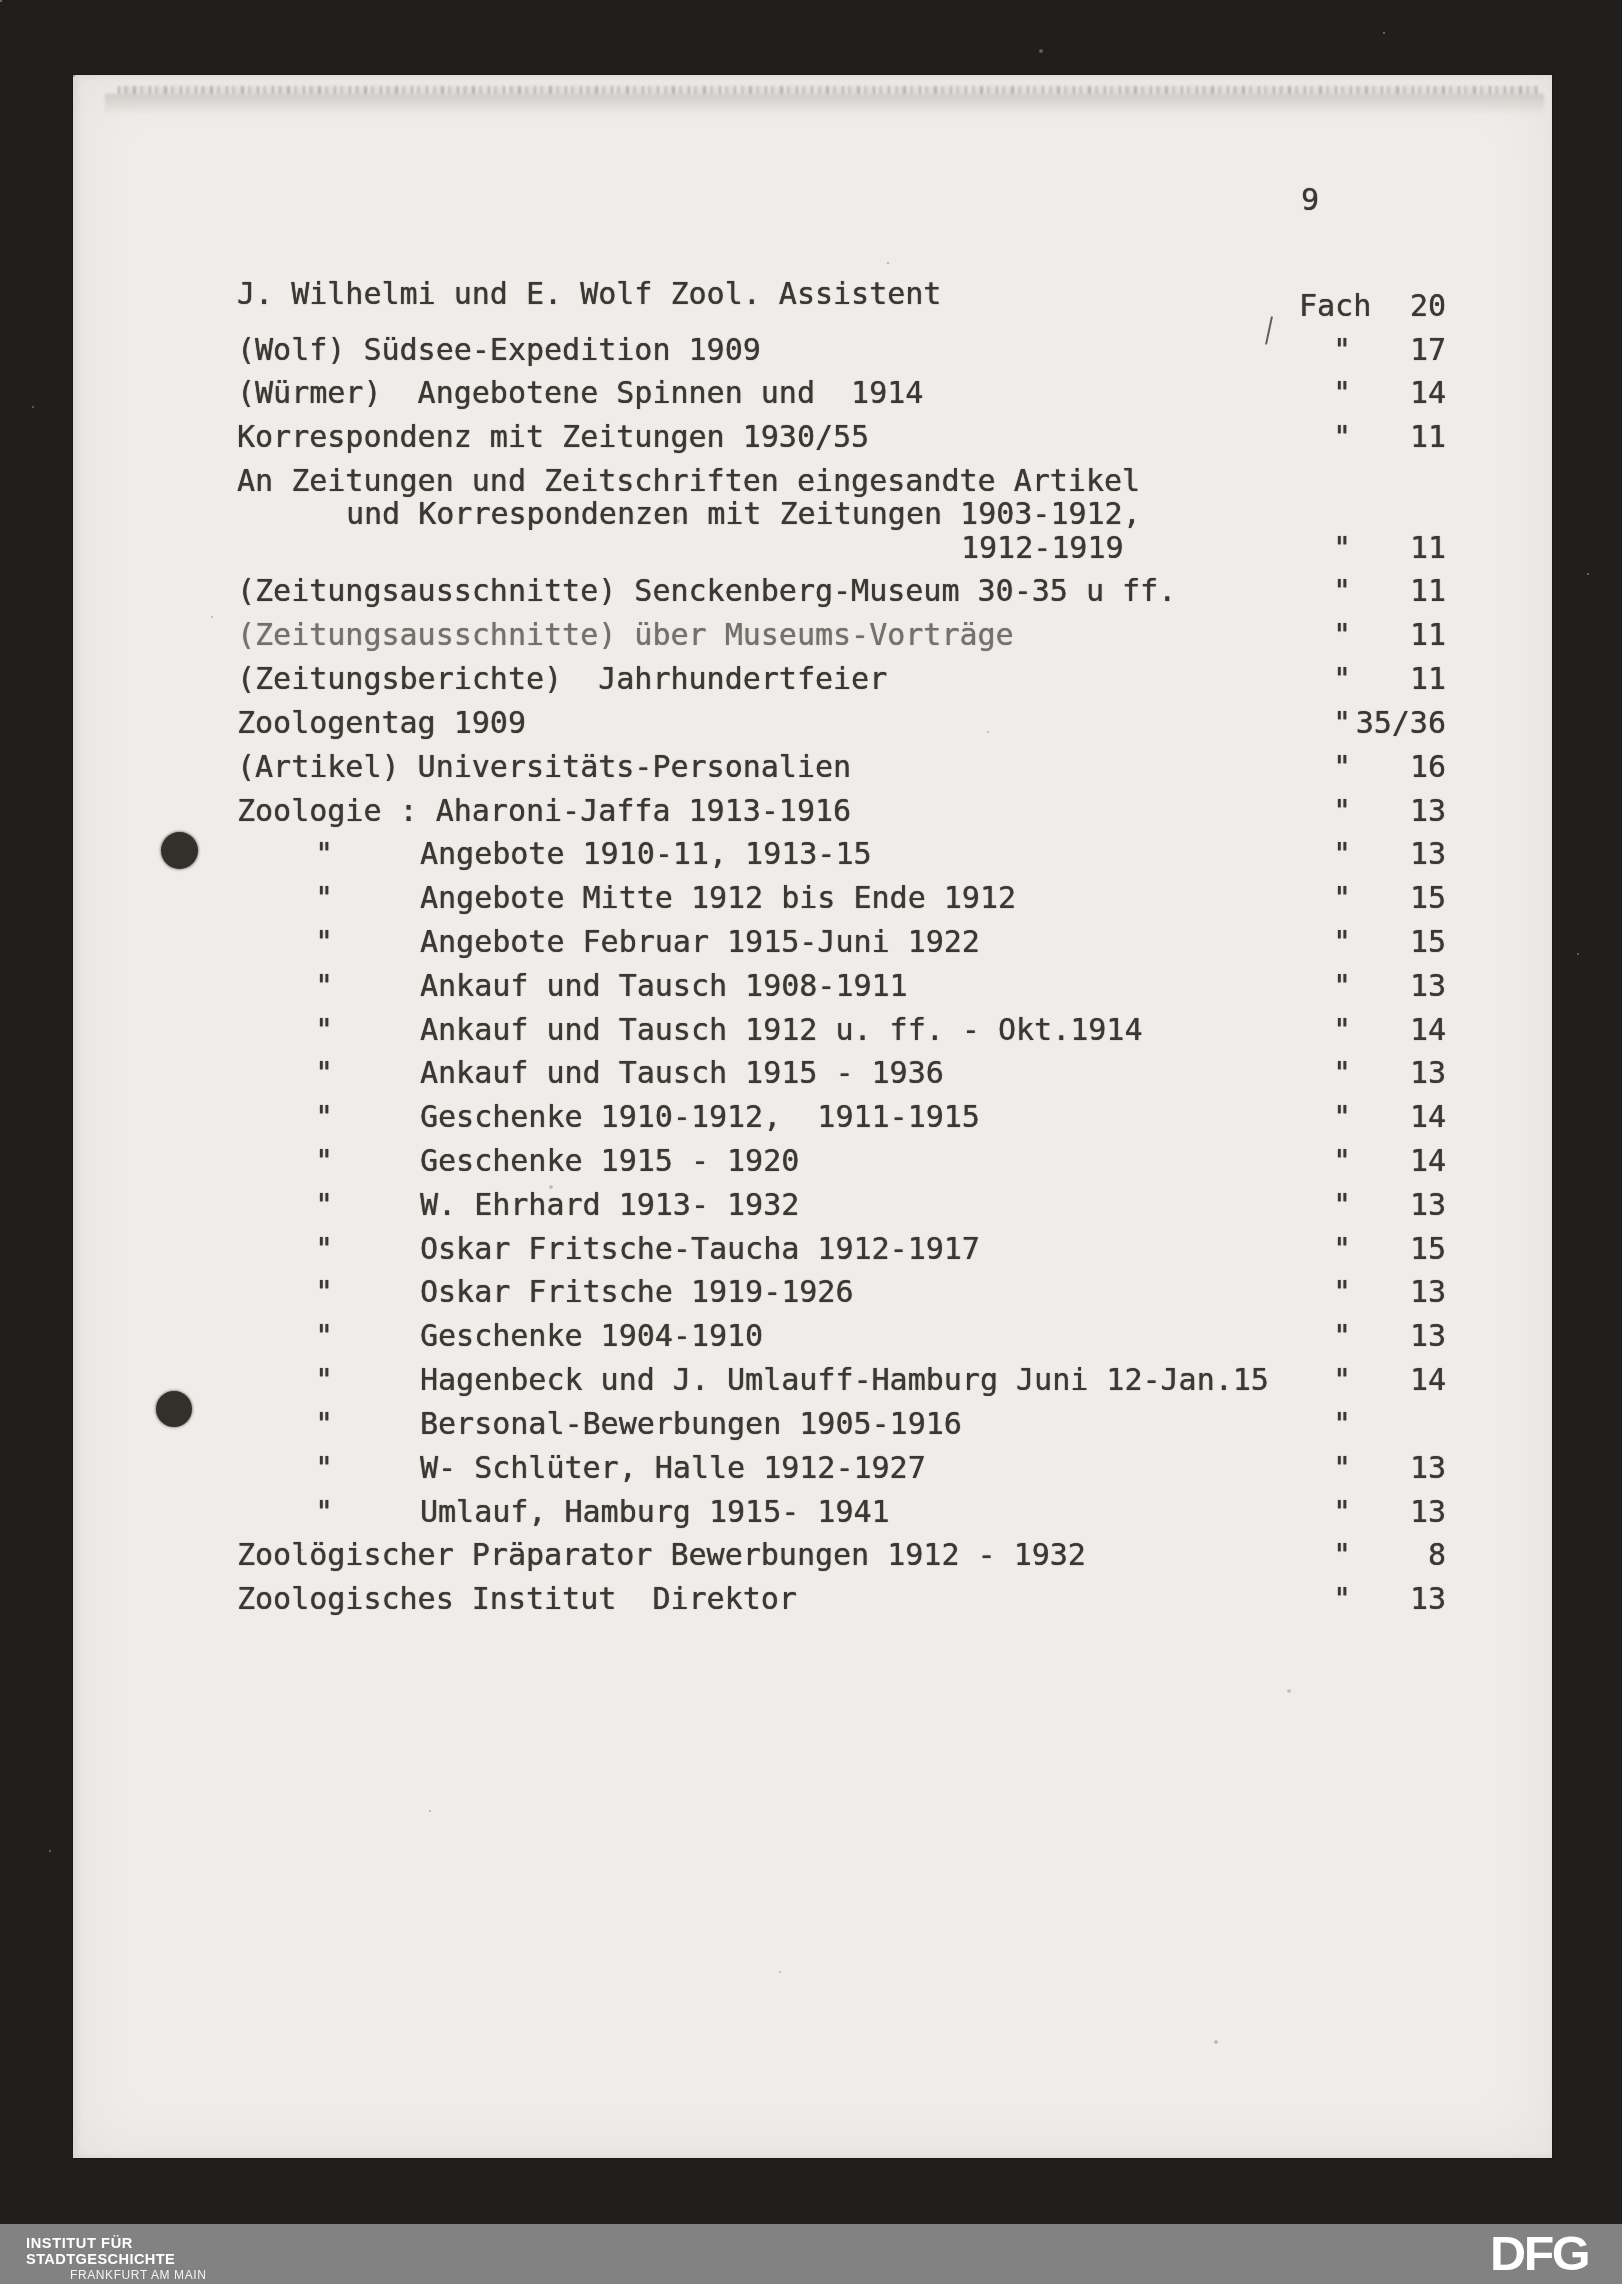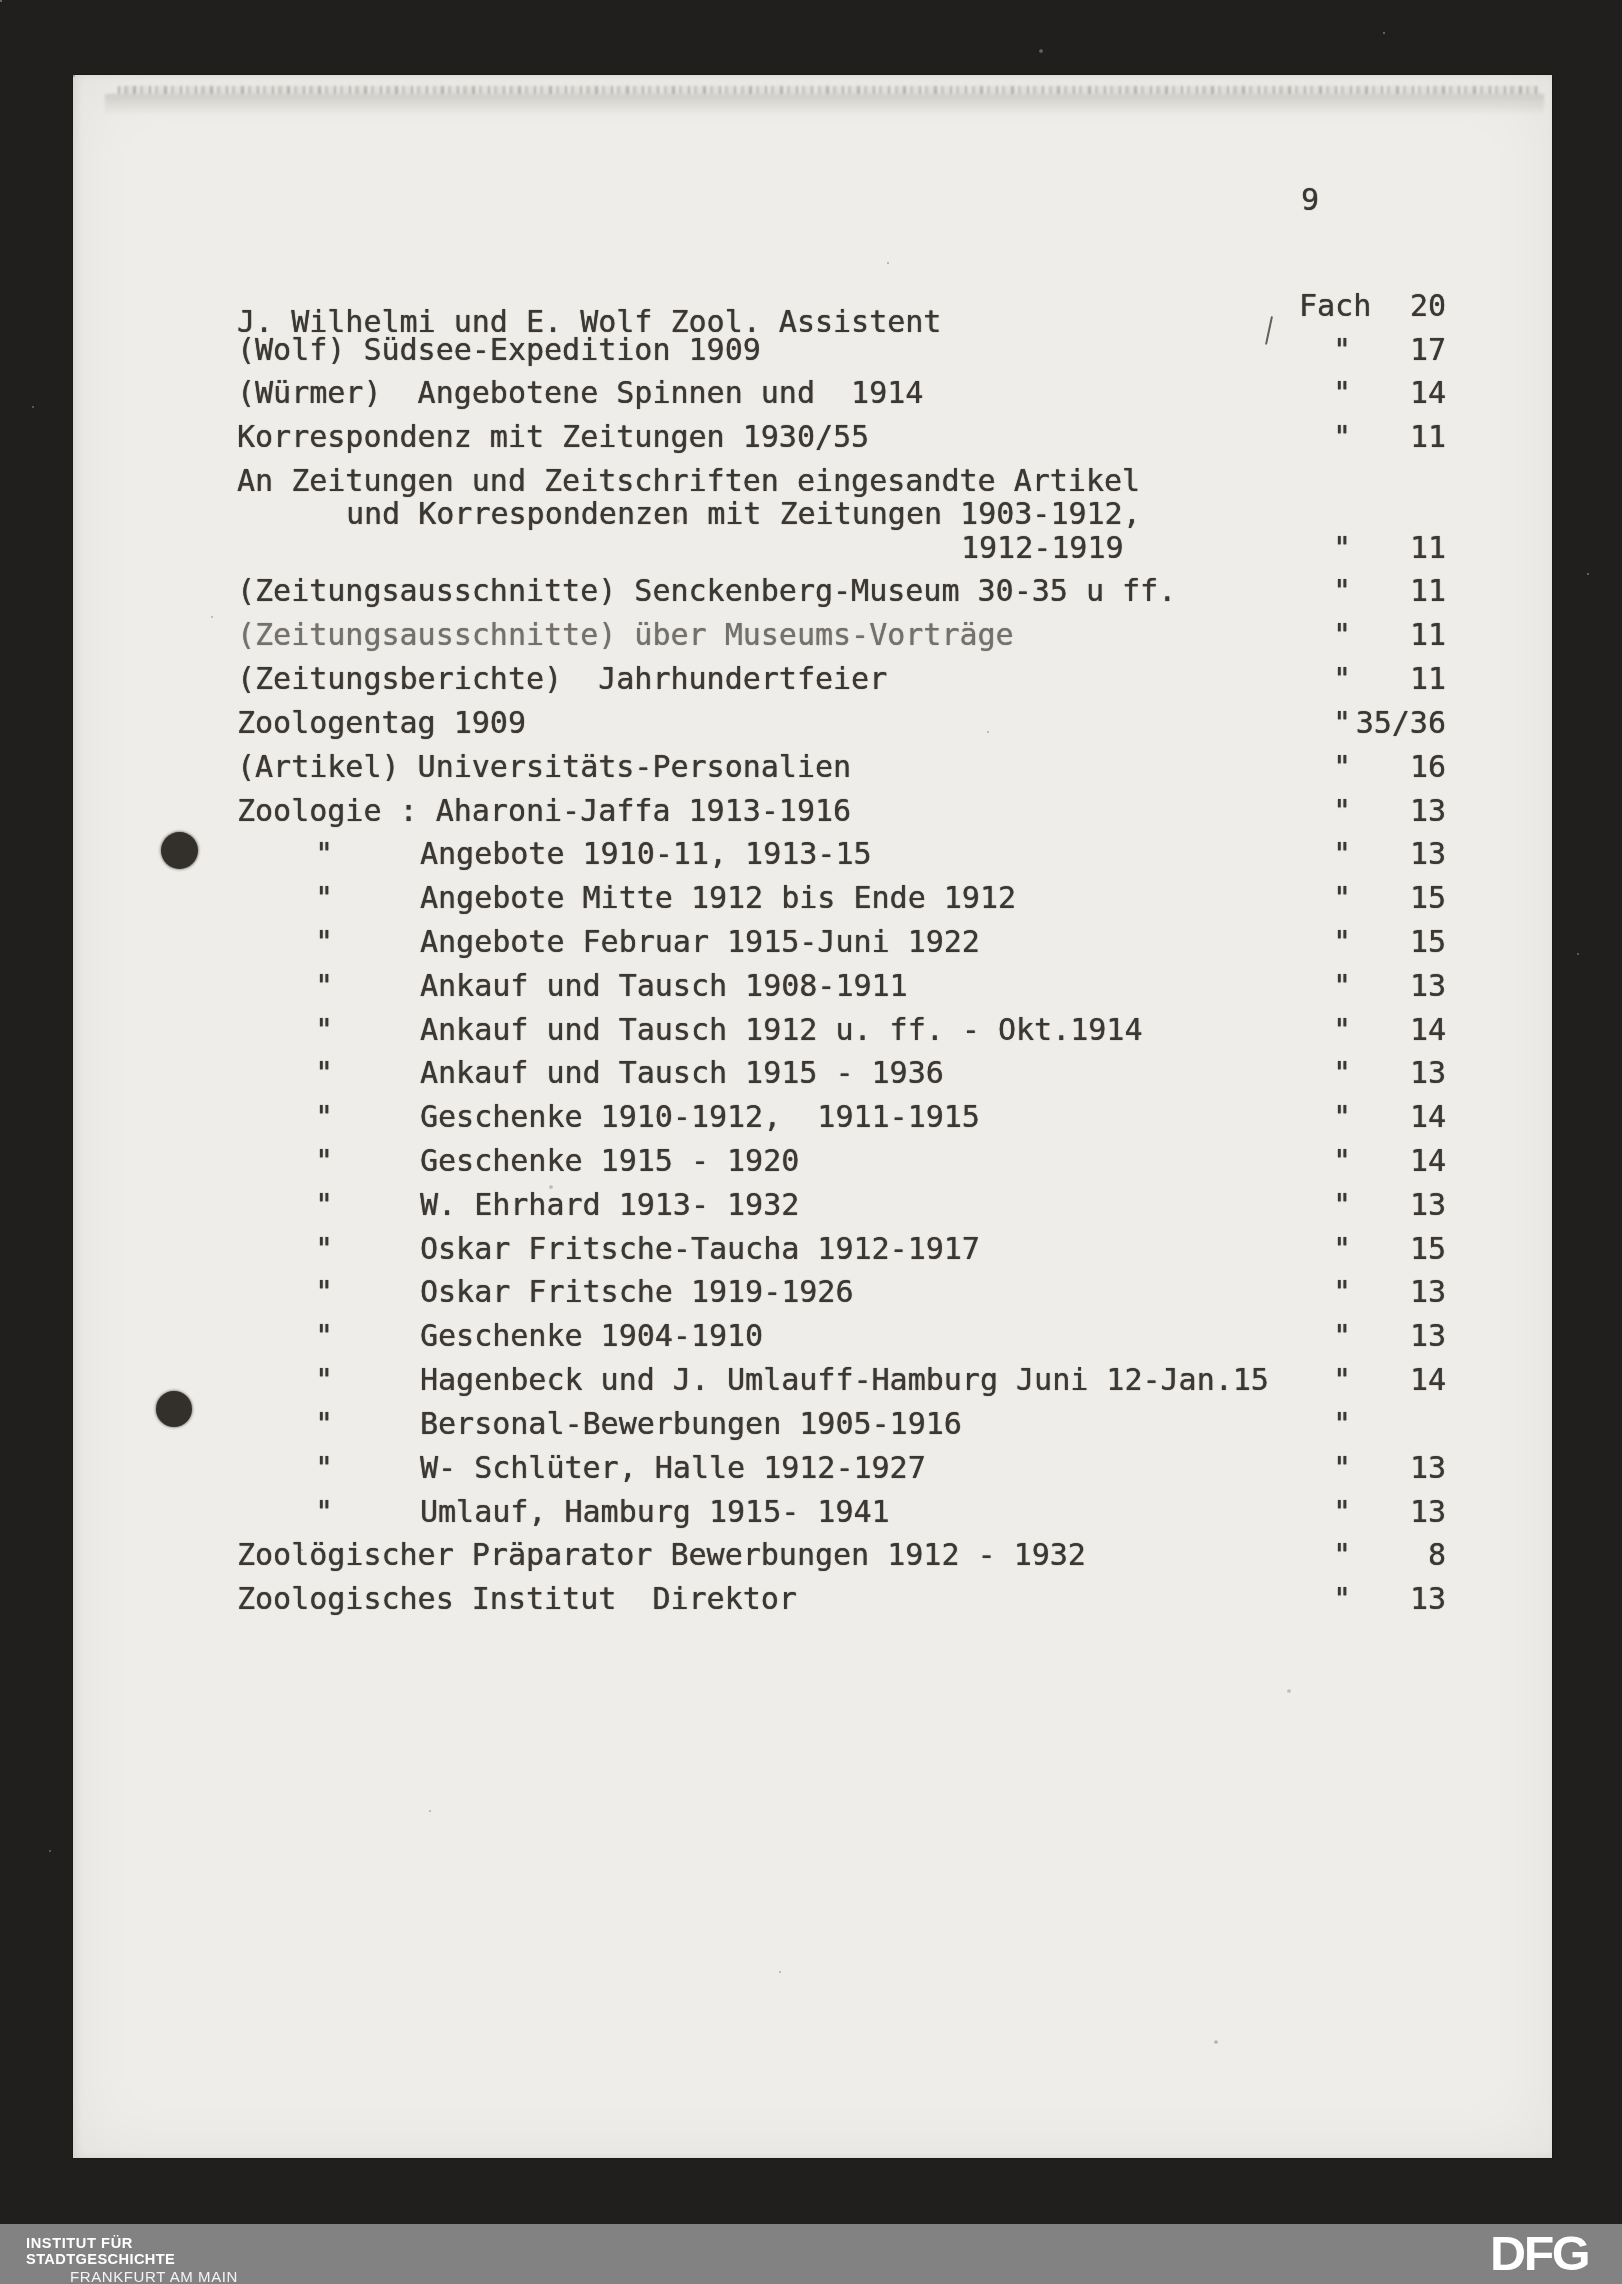--- a/index.html
+++ b/index.html
@@ -48,21 +48,21 @@
       1577px 953px 0 0 rgba(210,204,194,.4), 32px 406px 0 0 rgba(210,204,194,.4),
       49px 1850px 0 0 rgba(210,204,194,.4), 1383px 32px 0 0 rgba(210,204,194,.45);}
   
   .footer-bar{position:absolute;left:0;top:2224px;width:1623px;height:60px;
               background:#828282;font-family:"Liberation Sans",sans-serif;color:#fff;}
   .isg{position:absolute;left:26px;top:0;line-height:1;}
   .isg .l1{position:absolute;left:0;top:12px;font-size:14.6px;font-weight:700;
            letter-spacing:0.6px;white-space:nowrap;}
   .isg .l2{position:absolute;left:0;top:28px;font-size:14.6px;font-weight:700;
            letter-spacing:0.4px;white-space:nowrap;}
-  .isg .l3{position:absolute;left:0;top:45px;font-size:15px;font-weight:400;
+  .isg .l3{position:absolute;left:0;top:45px;font-size:12px;font-weight:400;
            letter-spacing:0.6px;white-space:nowrap;color:#f4f4f4;padding-left:44px;}
   .caption{position:absolute;left:0;right:0;top:17px;text-align:center;
            font-size:28px;font-weight:400;letter-spacing:0.2px;}
   .dfg{position:absolute;left:1490px;top:8px;width:122px;font-size:49px;line-height:42px;
        font-weight:700;letter-spacing:-2.4px;transform:scaleX(1.02);transform-origin:left;}
 </style>
 </head>
 <body>
 
 <div class="stage">
@@ -75,21 +75,21 @@
     <div class="specks-dark"></div>
 
     <div class="tw pagenum">9</div>
 
     <div class="penmark"></div>
 
     <div class="hole h1"></div>
     <div class="hole h2"></div>
 
     <div id="entry-list">
-        <div class="tw " style="left: 164px; top: 232px; text-align: right;">J. Wilhelmi und E. Wolf Zool. Assistent</div>
+        <div class="tw " style="left: 164px; top: 204px; text-align: right;">J. Wilhelmi und E. Wolf Zool. Assistent</div>
         <div class="tw " style="left: 1226px; top: 216px;">Fach</div>
         <div class="tw row-num" style="left: 1227px; top: 216px; width: 146px;">20</div>
         <div class="tw " style="left: 164px; top: 260px;">(Wolf) Südsee-Expedition 1909</div>
         <div class="tw " style="left: 1260px; top: 260px;">"</div>
         <div class="tw row-num" style="left: 1227px; top: 260px; width: 146px;">17</div>
         <div class="tw " style="left: 164px; top: 303px;">(Würmer)  Angebotene Spinnen und  1914</div>
         <div class="tw " style="left: 1260px; top: 303px;">"</div>
         <div class="tw row-num" style="left: 1227px; top: 303px; width: 146px;">14</div>
         <div class="tw " style="left: 164px; top: 347px;">Korrespondenz mit Zeitungen 1930/55</div>
         <div class="tw " style="left: 1260px; top: 347px;">"</div>

